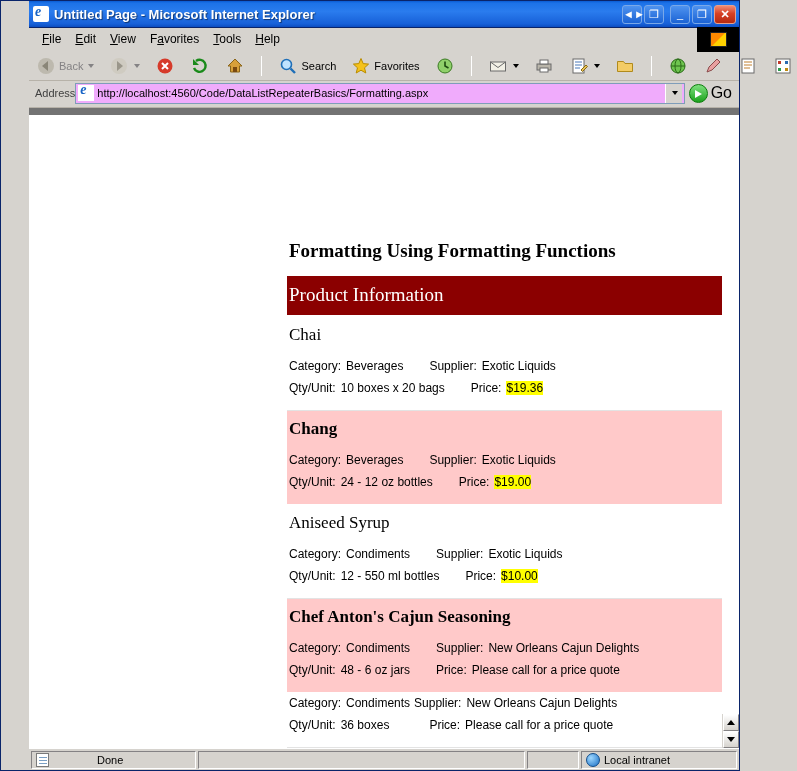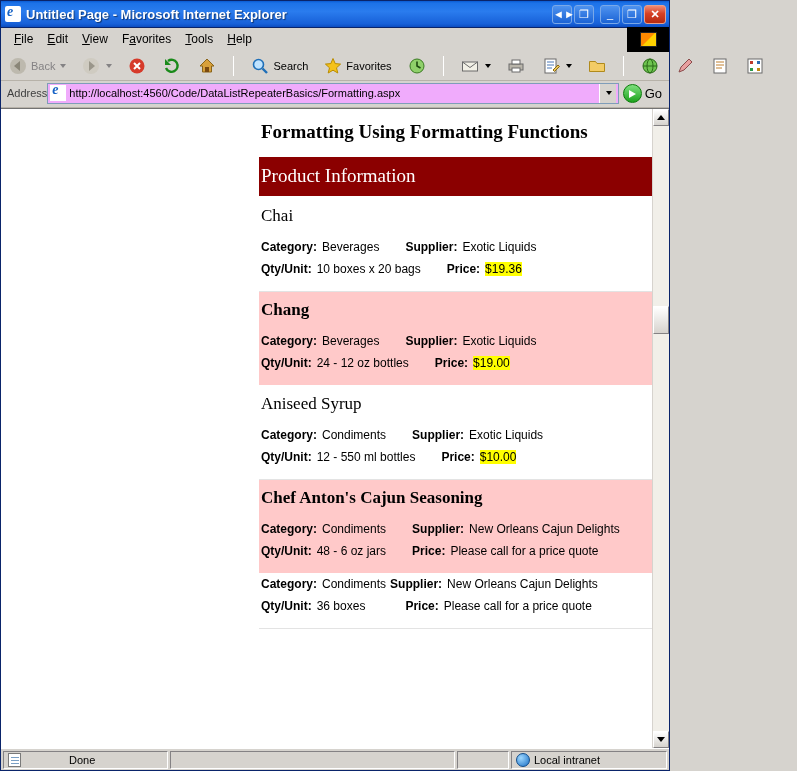--- a/index.html
+++ b/index.html
@@ -6,25 +6,26 @@
   html, body {
     margin: 0; padding: 0;
     width: 797px; height: 771px;
     overflow: hidden;
     font-family: "Liberation Sans", sans-serif;
     background: #d6d3ce;
   }
   #window {
     position: absolute;
     left: 0; top: 0;
-    width: 670px; height: 771px;
+    width: 740px; height: 771px;
     background: #d6d3ce;
     border: 1px solid #0a246a;
     display: flex;
     flex-direction: column;
+    padding-left: 28px;
   }
 
   
   .titlebar {
     height: 27px;
     background: linear-gradient(to bottom, #0A5BD3 0%, #1C72E8 8%, #2A7CEE 40%, #1760D8 88%, #0B4CC0 100%);
     display: flex;
     align-items: center;
     padding: 0 3px 0 4px;
     color: #fff;
@@ -181,21 +182,21 @@
   }
   .addr-input .url { flex: 1; color: #000; white-space: nowrap; overflow: hidden; }
   .addr-drop {
     width: 17px; height: 19px;
     background: #d6d3ce;
     border-left: 1px solid #fff;
     display: flex; align-items: center; justify-content: center;
   }
   .go-btn {
     display: flex; align-items: center; gap: 3px;
-    font-size: 13px; padding: 0 4px;
+    font-size: 16px; padding: 0 4px;
   }
   .go-icon {
     width: 19px; height: 19px;
     border-radius: 50%;
     background: linear-gradient(to bottom, #7ee07e, #1da21d);
     position: relative;
     border: 1px solid #0a7d0a;
   }
   .go-icon:after {
     content: "";
@@ -204,23 +205,24 @@
     border-top: 4px solid transparent;
     border-bottom: 4px solid transparent;
     border-left: 7px solid #fff;
   }
 
   
   .pagewrap {
     flex: 1;
     display: flex;
     background: #fff;
-    border-top: 1px solid #737373;
+    border-top: 7px solid #737373;
     overflow: hidden;
     position: relative;
+    align-items: flex-end;
   }
   .page {
     flex: 1;
     background: #fff;
     overflow: hidden;
     padding: 8px 0 0 0;
     position: relative;
   }
   .content {
     width: 484px;
@@ -257,21 +259,21 @@
     margin: 5px 0 14px 0;
   }
   .prod.alt .prodname { font-weight: bold; }
   .prow {
     font-size: 12px;
     color: #000;
     margin-bottom: 8px;
     display: flex;
     align-items: baseline;
   }
-  .prow .lbl { font-weight: bold; margin-right: 5px; }
+  .prow .lbl { font-weight: normal; margin-right: 5px; }
   .prow .gap { display: inline-block; width: 26px; }
   .hl { background: #FFFF00; font-weight: normal; }
 
   
   .vscroll {
     width: 17px;
     background: #f1efe9;
     border-left: 1px solid #d6d3ce;
     display: flex;
     flex-direction: column;

